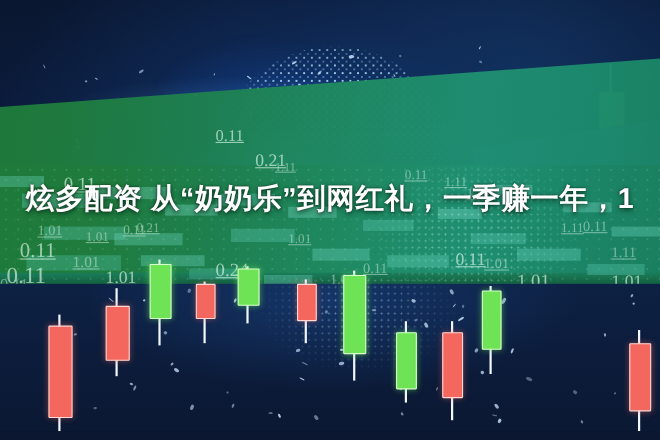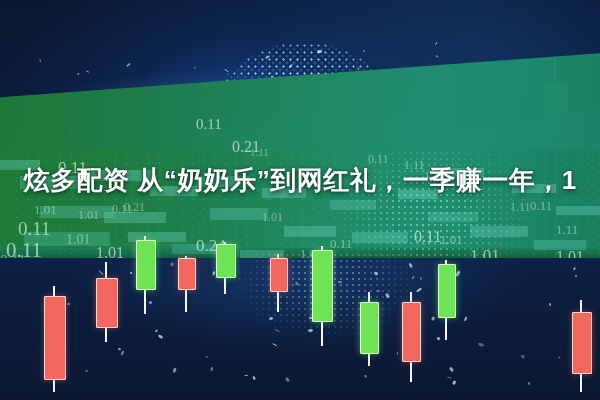--- a/index.html
+++ b/index.html
@@ -85,21 +85,21 @@
     content:"";position:absolute;left:0;right:0;bottom:0;height:10px;
     background:linear-gradient(#1a7d5a,#14603f);
   }
 
   
   .rect{position:absolute;opacity:.34;}
 
   
   .num{
     position:absolute;color:#cfeee0;font-family:"Liberation Serif","DejaVu Serif",serif;
-    opacity:.5;white-space:nowrap;pointer-events:none;
+    opacity:.5;white-space:nowrap;pointer-events:none;text-decoration:underline;
   }
   .num.b{color:#eafff4;opacity:.62;}
 
   
   #digitnoise{
     position:absolute;left:0;top:150px;width:600px;height:108px;
     background-image:
       radial-gradient(circle, rgba(210,255,235,.30) 0.6px, rgba(0,0,0,0) 1.1px),
       radial-gradient(circle, rgba(180,245,220,.18) 0.5px, rgba(0,0,0,0) 1.0px);
     background-size:11px 9px, 17px 13px;

